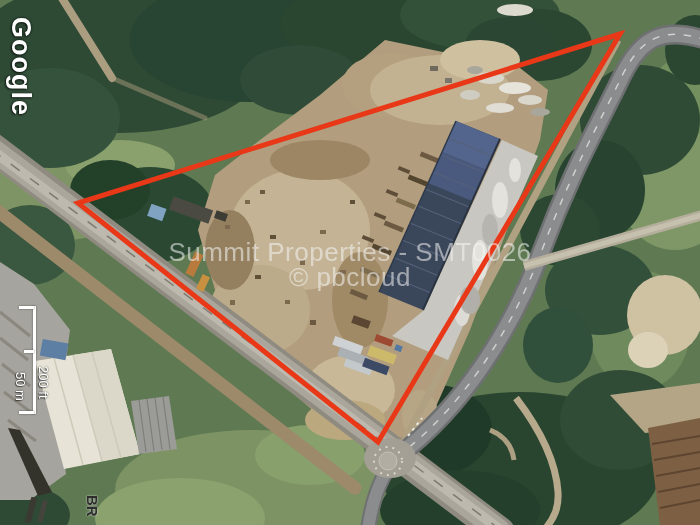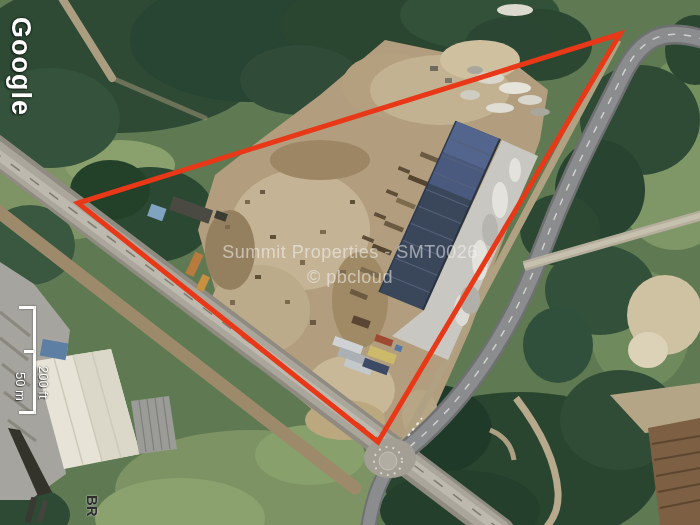--- a/index.html
+++ b/index.html
@@ -23,21 +23,21 @@
   .tick-a{left:19px;top:306px;width:15px;}
   .tick-b{left:24px;top:350px;width:10px;}
   .tick-c{left:19px;top:411px;width:15px;}
   .scale-text{position:absolute;writing-mode:vertical-rl;color:#fff;
     font-size:13px;text-shadow:0 0 2px rgba(0,0,0,.75),1px 1px 1px rgba(0,0,0,.5);}
   .scale-ft{left:36px;top:366px;}
   .scale-m{left:13px;top:372px;}
 
   
   .watermark{position:absolute;left:0;right:0;top:240px;text-align:center;
-    color:rgba(245,245,245,.55);font-size:18px;line-height:25px;
+    color:rgba(245,245,245,.55);font-size:26px;line-height:25px;
     letter-spacing:.5px;pointer-events:none;}
 
   
   .street-label{position:absolute;left:84px;top:495px;writing-mode:vertical-rl;
     font-size:15px;font-weight:bold;color:#2d2d2d;
     text-shadow:0 0 2px rgba(255,255,255,.85);}
 </style>
 </head>
 <body>
 

